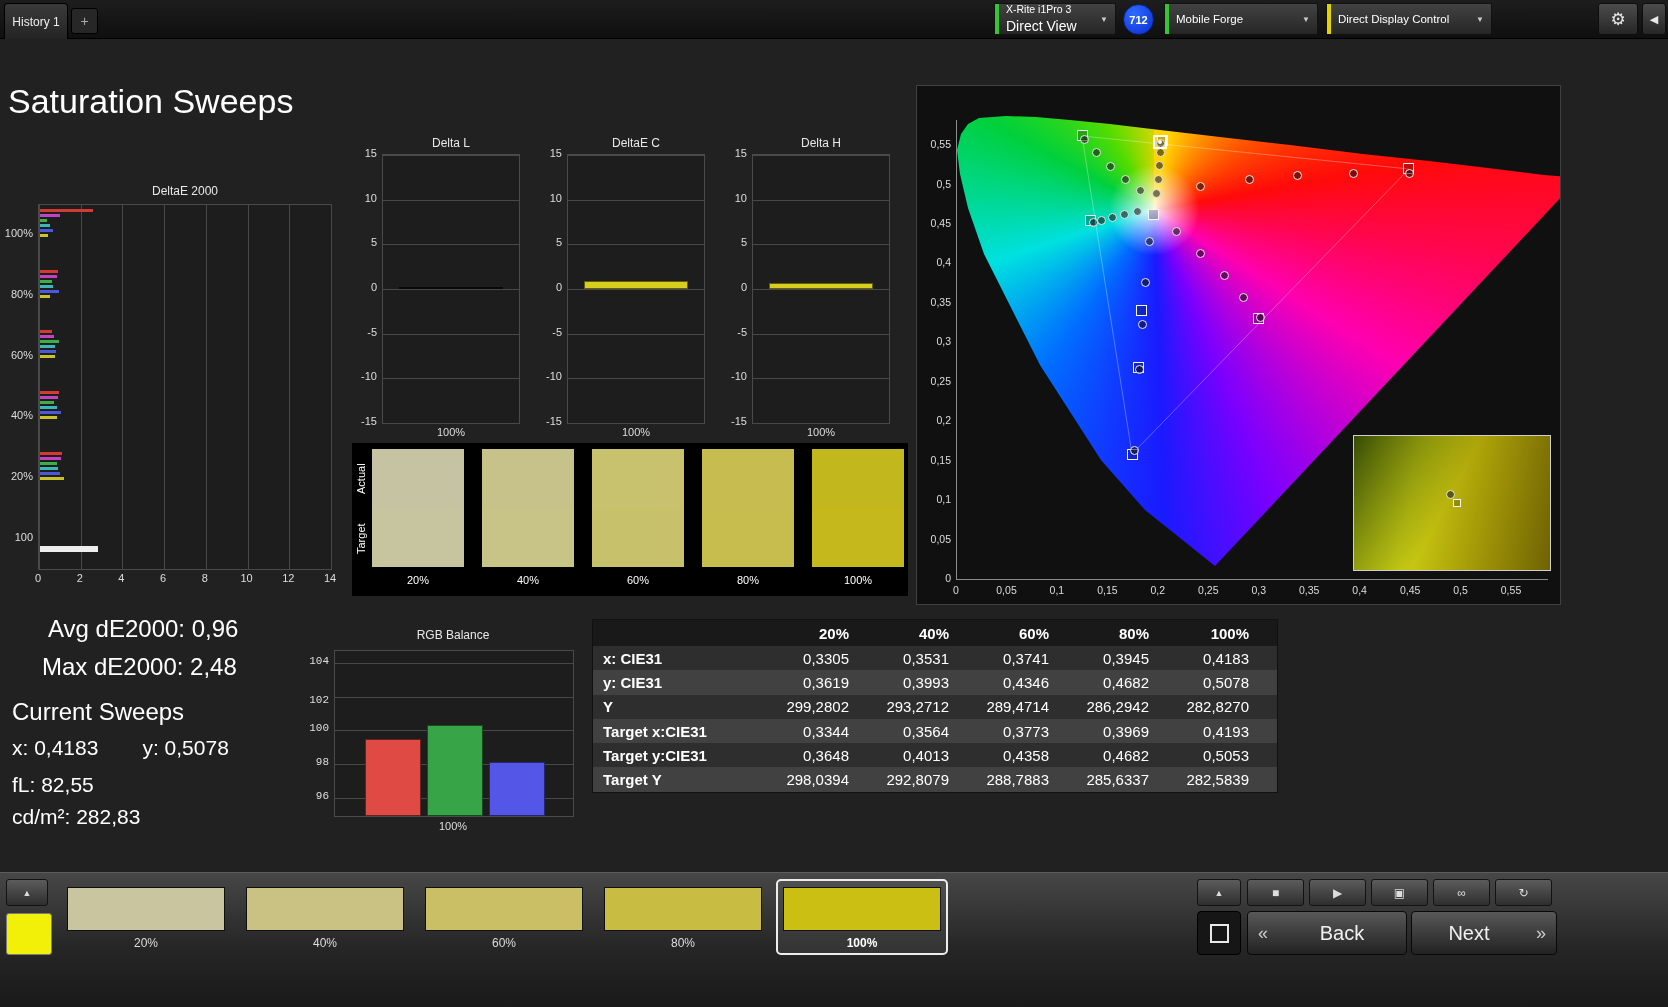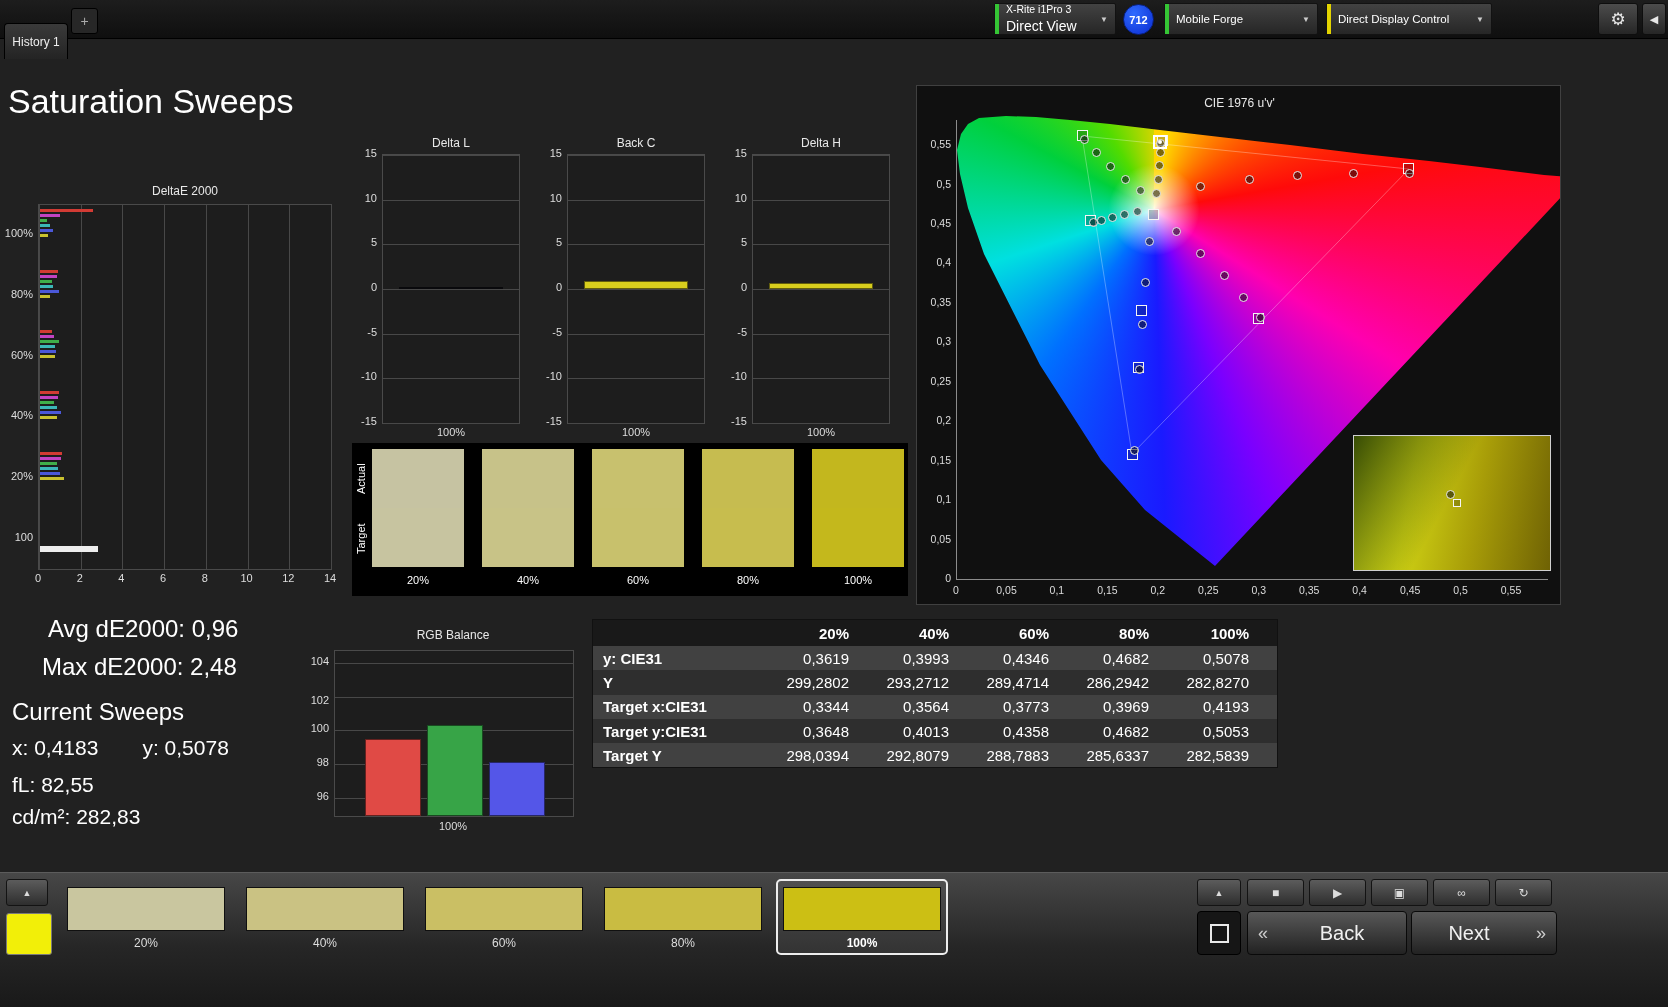--- a/index.html
+++ b/index.html
@@ -7,21 +7,21 @@
     width:1668px;height:1007px;position:relative;overflow:hidden;
     background:#212121;color:#fff;
     font-family:"Liberation Sans","DejaVu Sans",sans-serif;
   }
   
   .topbar{position:absolute;left:0;top:0;width:1668px;height:38px;
     background:linear-gradient(#1d1d1d,#0f0f0f);border-bottom:1px solid #000;}
   .tab{position:absolute;left:4px;top:3px;width:62px;height:35px;
     background:linear-gradient(#3a3a3a,#242424);border:1px solid #000;border-bottom:none;
     border-radius:4px 4px 0 0;display:flex;align-items:center;justify-content:center;
-    font-size:12px;color:#eee;margin-top:20px;}
+    font-size:12px;color:#eee;}
   .tabplus{position:absolute;left:71px;top:8px;width:25px;height:24px;background:#272727;
     border:1px solid #000;border-radius:3px;color:#aaa;display:flex;align-items:center;
     justify-content:center;font-size:14px;}
   .dd{position:absolute;top:3px;height:32px;background:linear-gradient(#424242,#262626);
     border:1px solid #121212;border-radius:2px;display:flex;align-items:center;box-sizing:border-box;}
   .dd .accent{position:absolute;left:0;top:0;bottom:0;width:4px;}
   .dd .ddtext{flex:1;padding-left:11px;font-size:11.5px;line-height:1.3;color:#fff;white-space:nowrap;}
   .dd .caret{padding:0 7px;font-size:8px;color:#ccc;}
   .badge{position:absolute;left:1123px;top:4px;width:31px;height:31px;border-radius:50%;
     background:radial-gradient(circle at 35% 30%,#2f6bff,#0a2bd0);
@@ -93,21 +93,21 @@
     background:rgba(255,255,255,0.12);box-sizing:border-box;}
   .cdot{position:absolute;left:3px;top:3px;width:4px;height:4px;background:#fff;border-radius:50%;}
   .inset{position:absolute;left:436px;top:349px;width:196px;height:134px;border:1px solid #cfcfcf;
     background:linear-gradient(100deg,#e0e81c 0%,#cfd214 30%,#a89d08 62%,#6f6204 100%);box-sizing:content-box;}
   .inset::before{content:"";position:absolute;inset:0;
     background:linear-gradient(118deg, rgba(25,48,0,0.85) 0%, rgba(25,48,0,0) 48%);}
   
   .rgb-wrap{position:absolute;left:300px;top:628px;width:282px;height:214px;}
   .rgb-wrap .ctitle{left:34px;width:238px;top:0;}
   .rgb-wrap .plot{left:34px;top:22px;width:238px;height:165px;}
-  .rgb-wrap .ylabels{left:0;top:22px;width:29px;height:165px;}
+  .rgb-wrap .ylabels{left:0;top:22px;width:29px;height:165px;font-family:Liberation Mono, monospace;}
   .rgb-wrap .xlabel{position:absolute;left:34px;width:238px;top:192px;text-align:center;font-size:11px;color:#dedede;}
   
   .dtable{position:absolute;left:592px;top:619px;width:684px;border:1px solid #111;}
   .trow{display:grid;grid-template-columns:184px repeat(5,1fr);height:24.3px;align-items:center;font-size:15px;}
   .trow.thead{background:#191919;font-weight:bold;height:26px;}
   .trow.dark{background:#2e2e2e;}
   .trow.light{background:#414141;}
   .tcell.label{padding-left:10px;font-weight:bold;text-align:left;}
   .tcell.val{text-align:right;padding-right:28px;}
   
@@ -258,21 +258,21 @@
       <div class="hline" style="top: 89.3px;"></div>
       <div class="hline" style="top: 134px;"></div>
       <div class="hline" style="top: 178.7px;"></div>
       <div class="hline" style="top: 223.3px;"></div>
       <div class="hline" style="top: 268px;"></div>
       <div class="vbar" style="left: 16px; width: 104px; height: 2px; top: 132px; background: rgb(20, 22, 28);"></div>
     </div>
   <div class="xlabel">100%</div>
 </div>
 <div class="dsmall" style="left:537px;">
-  <div class="ctitle">Back C</div>
+  <div class="ctitle">DeltaE C</div>
   <div class="ylabels">
       <div class="ytick" style="top: -7px;">15</div>
       <div class="ytick" style="top: 37.7px;">10</div>
       <div class="ytick" style="top: 82.3px;">5</div>
       <div class="ytick" style="top: 127px;">0</div>
       <div class="ytick" style="top: 171.7px;">-5</div>
       <div class="ytick" style="top: 216.3px;">-10</div>
       <div class="ytick" style="top: 261px;">-15</div>
     </div>
   <div class="plot">
@@ -337,21 +337,20 @@
       </div>
       <div class="pcol">
         <div class="pactual" style="background: rgb(195, 183, 30);"></div>
         <div class="ptarget" style="background: rgb(196, 184, 28);"></div>
         <div class="plab">100%</div>
       </div>
     </div>
 </div>
 
 <div class="cie">
-  <div class="ctitle">CIE 1976 u'v'</div>
   <div class="gamut"></div>
   <svg class="cie-overlay" width="645" height="520">
     <polygon points="165,50 492,83 215,368" fill="none" stroke="rgba(255,255,255,0.3)" stroke-width="1"></polygon>
   </svg>
   <div class="cie-xaxis"></div>
   <div class="cie-yaxis"></div>
   <div class="cie-overlay" style="width:645px;height:520px;">
       <div class="cie-xt" style="left: 39px;">0</div>
       <div class="cie-xt" style="left: 89.5px;">0,05</div>
       <div class="cie-xt" style="left: 139.9px;">0,1</div>
@@ -463,20 +462,28 @@
 
 <div class="dtable">
     <div class="trow thead">
       <div class="tcell label"></div>
       <div class="tcell val">20%</div>
       <div class="tcell val">40%</div>
       <div class="tcell val">60%</div>
       <div class="tcell val">80%</div>
       <div class="tcell val">100%</div>
     </div>
+    <div class="trow dark">
+      <div class="tcell label">x: CIE31</div>
+      <div class="tcell val">0,3305</div>
+      <div class="tcell val">0,3531</div>
+      <div class="tcell val">0,3741</div>
+      <div class="tcell val">0,3945</div>
+      <div class="tcell val">0,4183</div>
+    </div>
     <div class="trow light">
       <div class="tcell label">y: CIE31</div>
       <div class="tcell val">0,3619</div>
       <div class="tcell val">0,3993</div>
       <div class="tcell val">0,4346</div>
       <div class="tcell val">0,4682</div>
       <div class="tcell val">0,5078</div>
     </div>
     <div class="trow dark">
       <div class="tcell label">Y</div>

